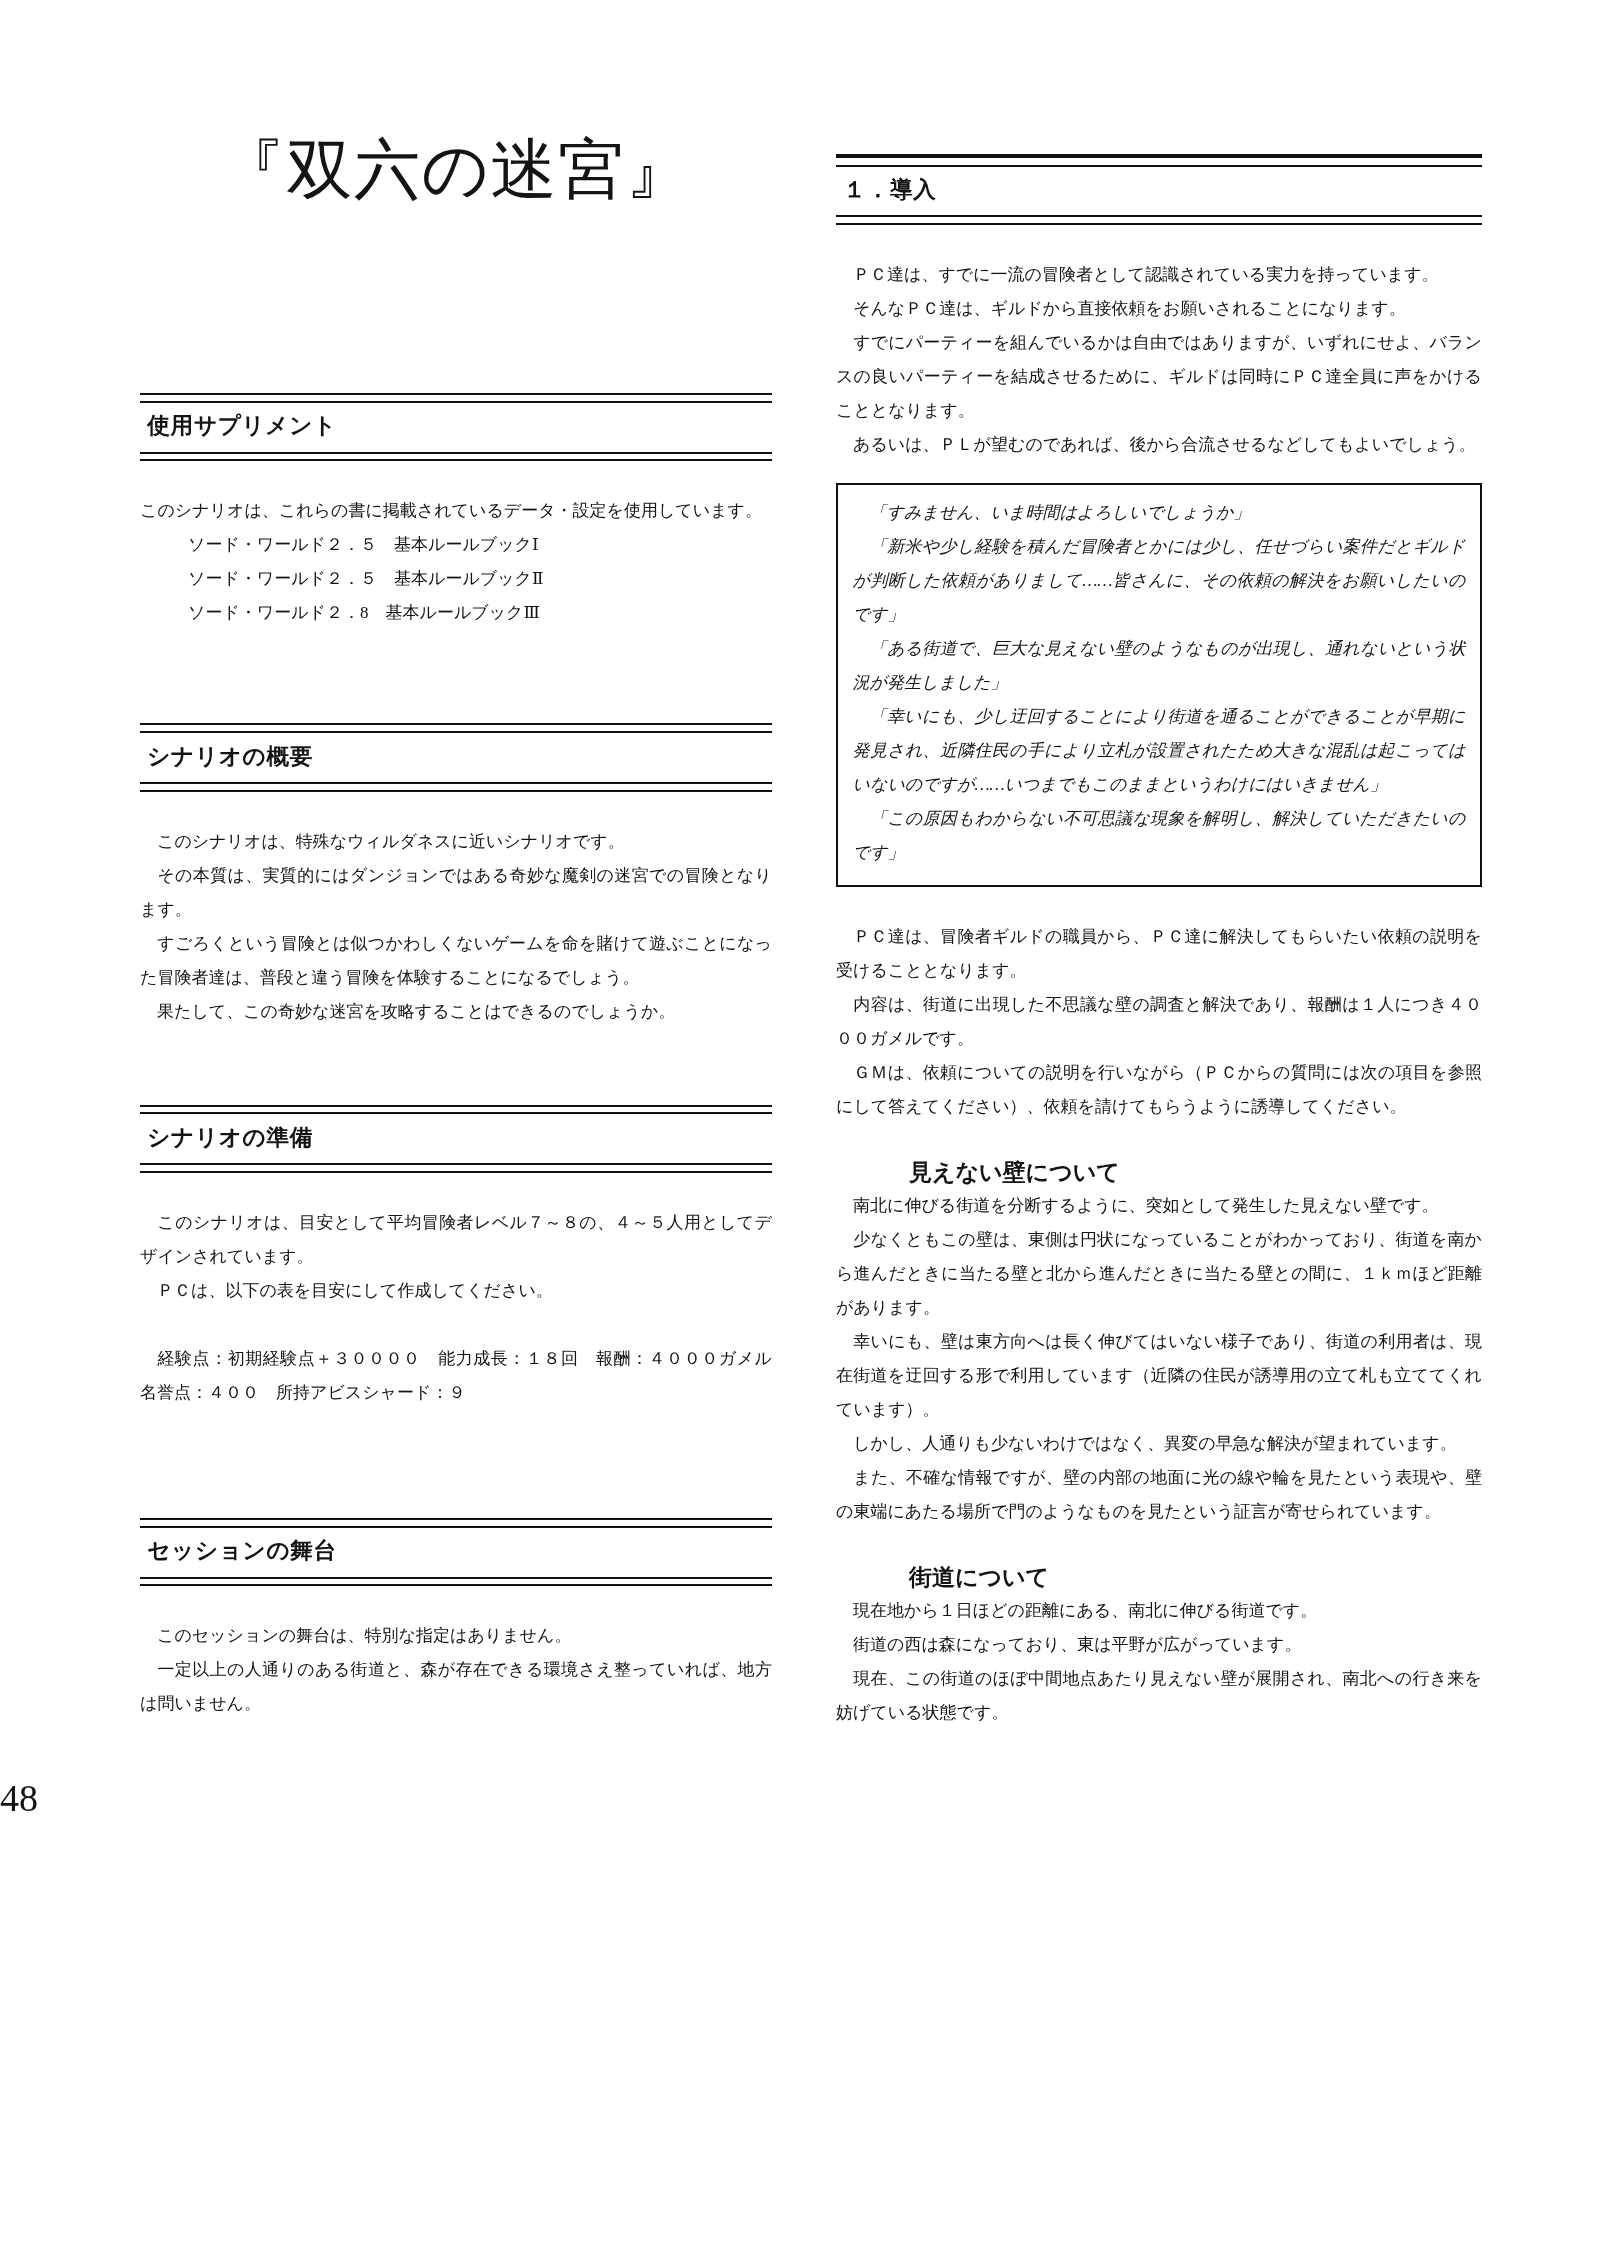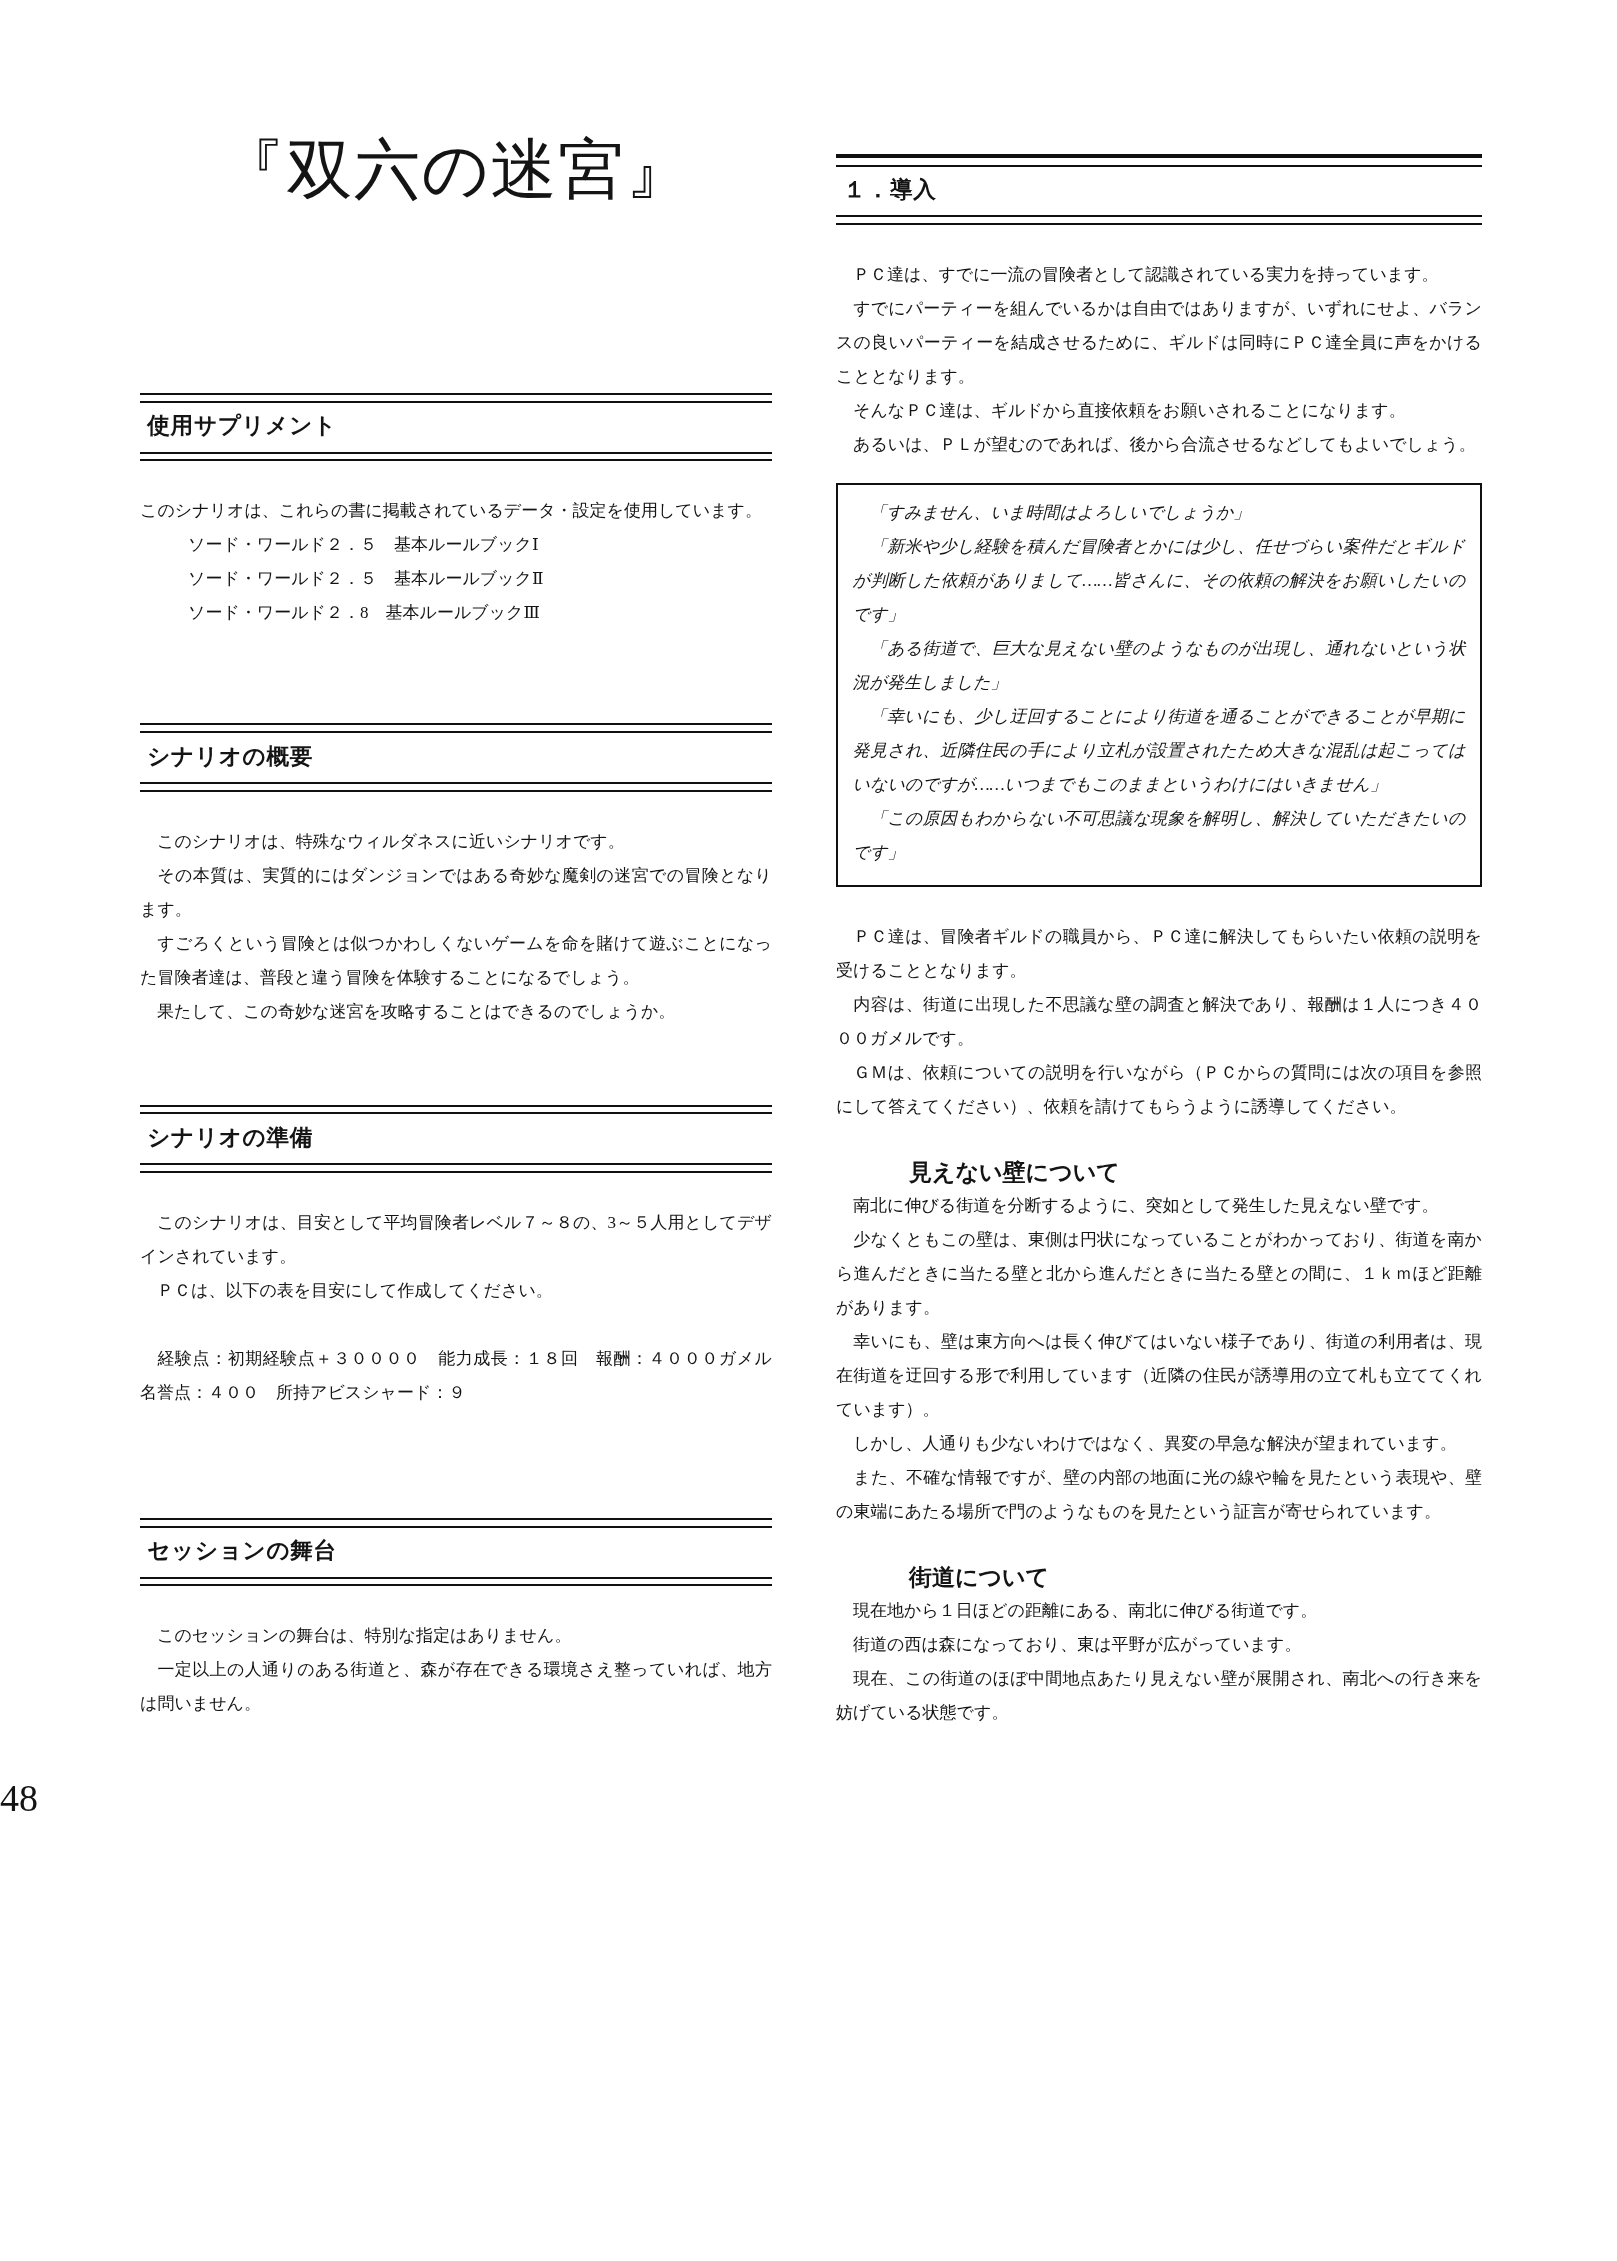--- a/index.html
+++ b/index.html
@@ -123,21 +123,21 @@
       <p class="para">　すごろくという冒険とは似つかわしくないゲームを命を賭けて遊ぶことになった冒険者達は、普段と違う冒険を体験することになるでしょう。</p>
       <p class="para">　果たして、この奇妙な迷宮を攻略することはできるのでしょうか。</p>
     </div>
 
     <div class="sec-head mt-sec-md">
       <div class="dbl"></div>
       <div class="sec-label">シナリオの準備</div>
       <div class="dbl"></div>
     </div>
     <div class="block">
-      <p class="para">　このシナリオは、目安として平均冒険者レベル７～８の、3～５人用としてデザインされています。</p>
+      <p class="para">　このシナリオは、目安として平均冒険者レベル７～８の、４～５人用としてデザインされています。</p>
       <p class="para">　ＰＣは、以下の表を目安にして作成してください。</p>
       <p class="para stats">　経験点：初期経験点＋３００００　能力成長：１８回　報酬：４０００ガメル　名誉点：４００　所持アビスシャード：９</p>
     </div>
 
     <div class="sec-head mt-sec-xl">
       <div class="dbl"></div>
       <div class="sec-label">セッションの舞台</div>
       <div class="dbl"></div>
     </div>
     <div class="block">
@@ -150,22 +150,22 @@
   <div class="col col-right">
 
     <div class="sec-head">
       <div class="dbl thick"></div>
       <div class="sec-label">１．導入</div>
       <div class="dbl"></div>
     </div>
 
     <div class="block">
       <p class="para">　ＰＣ達は、すでに一流の冒険者として認識されている実力を持っています。</p>
+      <p class="para">　そんなＰＣ達は、ギルドから直接依頼をお願いされることになります。</p>
       <p class="para">　すでにパーティーを組んでいるかは自由ではありますが、いずれにせよ、バランスの良いパーティーを結成させるために、ギルドは同時にＰＣ達全員に声をかけることとなります。</p>
-      <p class="para">　そんなＰＣ達は、ギルドから直接依頼をお願いされることになります。</p>
       <p class="para">　あるいは、ＰＬが望むのであれば、後から合流させるなどしてもよいでしょう。</p>
     </div>
 
     <div class="quote-box">
       <p class="para">　「すみません、いま時間はよろしいでしょうか」</p>
       <p class="para">　「新米や少し経験を積んだ冒険者とかには少し、任せづらい案件だとギルドが判断した依頼がありまして……皆さんに、その依頼の解決をお願いしたいのです」</p>
       <p class="para">　「ある街道で、巨大な見えない壁のようなものが出現し、通れないという状況が発生しました」</p>
       <p class="para">　「幸いにも、少し迂回することにより街道を通ることができることが早期に発見され、近隣住民の手により立札が設置されたため大きな混乱は起こってはいないのですが……いつまでもこのままというわけにはいきません」</p>
       <p class="para">　「この原因もわからない不可思議な現象を解明し、解決していただきたいのです」</p>
     </div>

